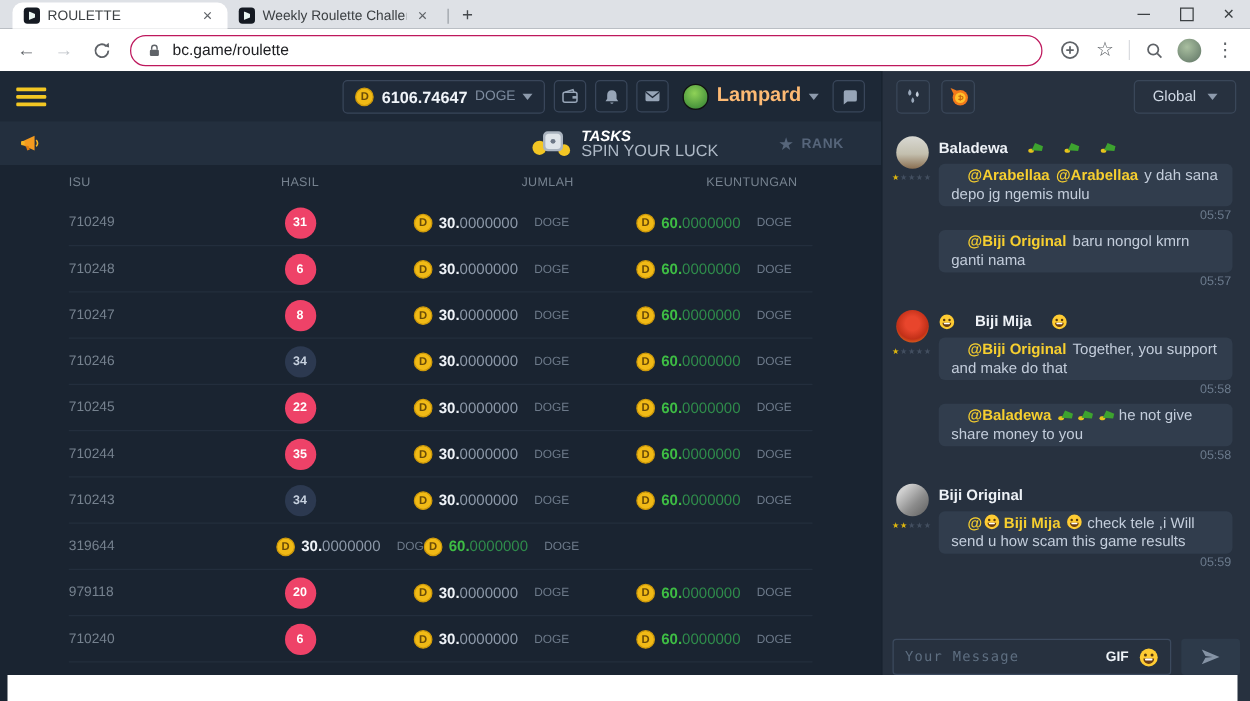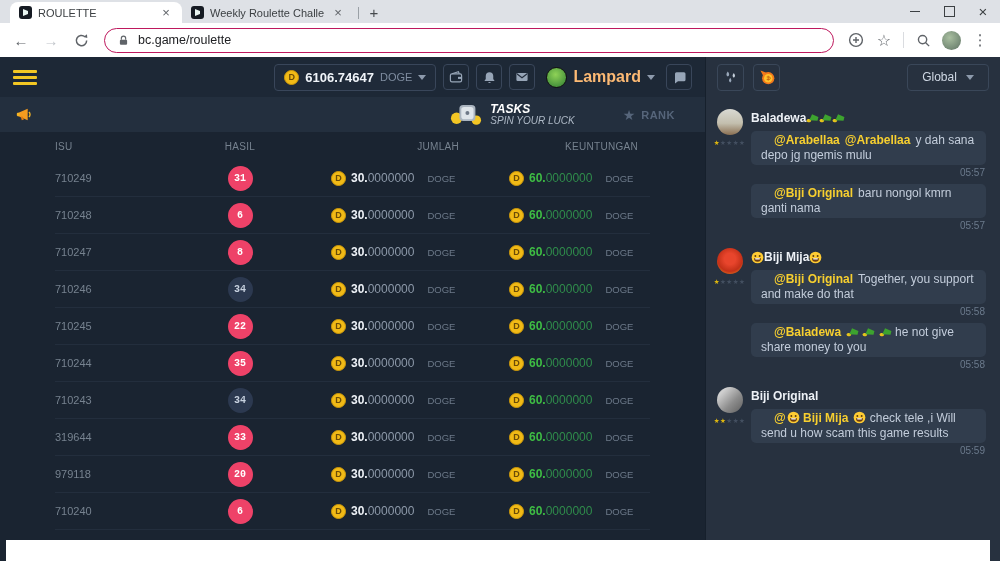--- a/index.html
+++ b/index.html
@@ -47,34 +47,34 @@
   .icon-btn { width:26px; height:26px; border:1px solid #39465a; border-radius:4px; display:flex; align-items:center; justify-content:center; }
   .user { display:flex; align-items:center; gap:6px; margin:0 4px; }
   .user-avatar { width:21px; height:21px; border-radius:50%; background:radial-gradient(circle at 45% 35%, #8fd257, #2e7d32); border:1px solid #111; }
   .user-name { color:#fdba74; font-size:16px; font-weight:bold; }
 
   .banner { height:35px; background:#232f3e; display:flex; align-items:center; padding:0 16px; flex:none; }
   .welcome { font-size:11px; font-weight:bold; color:#e7ecf3; margin-left:12px; letter-spacing:.2px; }
   .welcome .uname { color:#f3c723; font-size:13px; }
   .tasks { margin-left:auto; display:flex; align-items:center; gap:8px; }
   .tasks-title { font-size:12px; font-weight:bold; font-style:italic; color:#fff; line-height:12px; }
-  .tasks-sub { font-size:10px; font-style:italic; color:#aeb9c6; line-height:11px; }
+  .tasks-sub { font-size:13px; color:#aeb9c6; line-height:11px; }
   .rank { display:flex; align-items:center; gap:6px; margin-left:48px; margin-right:14px; color:#56657a; }
   .rank-star { font-size:14px; line-height:14px; }
   .rank-label { font-size:11px; font-weight:bold; letter-spacing:.5px; }
 
   .thead, .row { display:grid; grid-template-columns:130px 110px 170px 185px; margin:0 55px; align-items:center; }
   .thead { height:28px; color:#76828f; font-size:10px; letter-spacing:.3px; }
   .thead .h-hasil { text-align:center; }
   .thead .h-jumlah { text-align:right; padding-right:6px; }
   .thead .h-keu { text-align:right; padding-right:12px; }
   .row { height:37px; border-bottom:1px solid #232e3d; }
   .cell.isu { color:#76828f; font-size:11px; }
   .cell.hasil { display:flex; justify-content:center; }
-  .badge { width:25px; height:25px; border-radius:50%; display:flex; align-items:center; justify-content:center; font-size:10px; font-weight:bold; color:#fff;font-family:Liberation Mono, monospace; }
+  .badge { width:25px; height:25px; border-radius:50%; display:flex; align-items:center; justify-content:center; font-size:10px; font-weight:bold; color:#fff; }
   .badge.red { background:#ee4268; }
   .badge.dark { background:#2c3950; color:#c7d1df; }
   .cell.amt { display:flex; align-items:center; gap:5px; padding-left:36px; }
   .cell.amt.profit { padding-left:44px; }
   .num { font-size:12px; }
   .aint { color:#eef2f7; font-weight:bold; }
   .adec { color:#8d99a9; }
   .pint { color:#3ebd44; font-weight:bold; }
   .pdec { color:#2f8c4b; }
   .cur { font-size:9.5px; color:#6d7a8a; margin-left:8px; }
@@ -88,21 +88,21 @@
   .group { display:flex; gap:8px; margin-bottom:11px; }
   .gleft { width:27px; flex:none; display:flex; flex-direction:column; align-items:center; }
   .avatar { width:26px; height:26px; border-radius:50%; flex:none; }
   .av-baladewa { background:linear-gradient(180deg, #d9d9d3 0%, #c3bfae 55%, #8a6f52 100%); }
   .av-demon { background:radial-gradient(circle at 50% 42%, #e8452c 28%, #c23018 62%, #f59b1f 100%); }
   .av-gray { background:linear-gradient(135deg, #cfcfcf 20%, #8c8c8c 60%, #5e5e5e 100%); }
   .stars { margin-top:4px; font-size:6.5px; letter-spacing:.5px; line-height:7px; white-space:nowrap; }
   .stars .on { color:#ddb60f; }
   .stars .off { color:#434f60; }
   .gbody { flex:1; min-width:0; }
-  .gname { display:flex; align-items:center; gap:0; font-size:12px; font-weight:bold; color:#edf1f6; margin:2px 0 6px; }
+  .gname { display:flex; align-items:center; gap:16px; font-size:12px; font-weight:bold; color:#edf1f6; margin:2px 0 6px; }
   .bubble { background:#313d4d; border-radius:5px; padding:2px 10px; font-size:12px; line-height:15px; color:#c3cddb; }
   .bubble.indent { text-indent:13px; }
   .mention { color:#f7cf2f; font-weight:bold; margin-right:5px; }
   .btime { text-align:right; font-size:10px; color:#6b7a8c; margin:2px 1px 6px 0; }
   .emoji-s { vertical-align:-2px; }
   .croc { vertical-align:-1px; }
 
   .chat-input-row { position:absolute; left:8px; right:8px; bottom:21px; height:29px; display:flex; gap:8px; }
   .msg-input { flex:1; border:1px solid #3c4a5e; border-radius:3px; background:transparent; display:flex; align-items:center; gap:8px; padding:0 9px; }
   .msg-input input { flex:1; background:transparent; border:none; outline:none; font-family:"DejaVu Sans Mono", monospace; font-size:11px; color:#9fb0c2; letter-spacing:1px; min-width:0; }
@@ -385,23 +385,20 @@
             </div>
             <div class="cell amt profit">
               <span class="coin">D</span>
               <span class="num"><b class="pint">60.</b><span class="pdec">0000000</span></span>
               <span class="cur">DOGE</span>
             </div>
           </div>
 
           <div class="row">
             <div class="cell isu">319644</div>
-            <div class="cell hasil">
-              <span class="badge red">33</span>
-            </div>
             <div class="cell amt">
               <span class="coin">D</span>
               <span class="num"><b class="aint">30.</b><span class="adec">0000000</span></span>
               <span class="cur">DOGE</span>
             </div>
             <div class="cell amt profit">
               <span class="coin">D</span>
               <span class="num"><b class="pint">60.</b><span class="pdec">0000000</span></span>
               <span class="cur">DOGE</span>
             </div>
@@ -544,17 +541,31 @@
                 </svg> <span class="mention">Biji Mija</span><svg class="emoji-s" width="13" height="13" viewBox="0 0 20 20">
                   <use href="#smiley"></use>
                 </svg>&nbsp;<span>check tele ,i Will send u how scam this game results</span>
             </div>
             <div class="btime">05:59</div>
           </div>
         </div>
 
       </div>
 
+      <div class="chat-input-row">
+        <div class="msg-input">
+          <input type="text" placeholder="Your Message" style="">
+          <span class="gif">GIF</span>
+          <svg width="16" height="16" viewBox="0 0 20 20">
+              <use href="#smiley"></use>
+            </svg>
+        </div>
+        <div class="send-btn">
+          <svg width="17" height="15" viewBox="0 0 20 18">
+            <path d="M1.5 2 L18.5 9 L1.5 16 L5 9.8 L12 9 L5 8.2 Z" fill="#8593a5"></path>
+          </svg>
+        </div>
+      </div>
     </div>
   </div>
 
   <div class="white-strip"></div>
 </div>
 
 </body></html>

